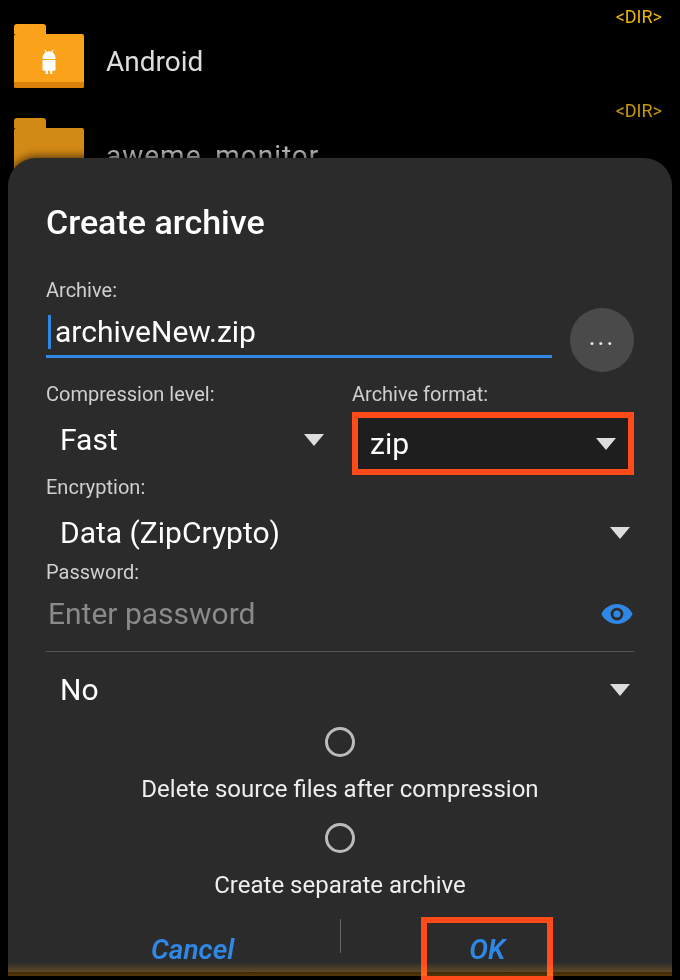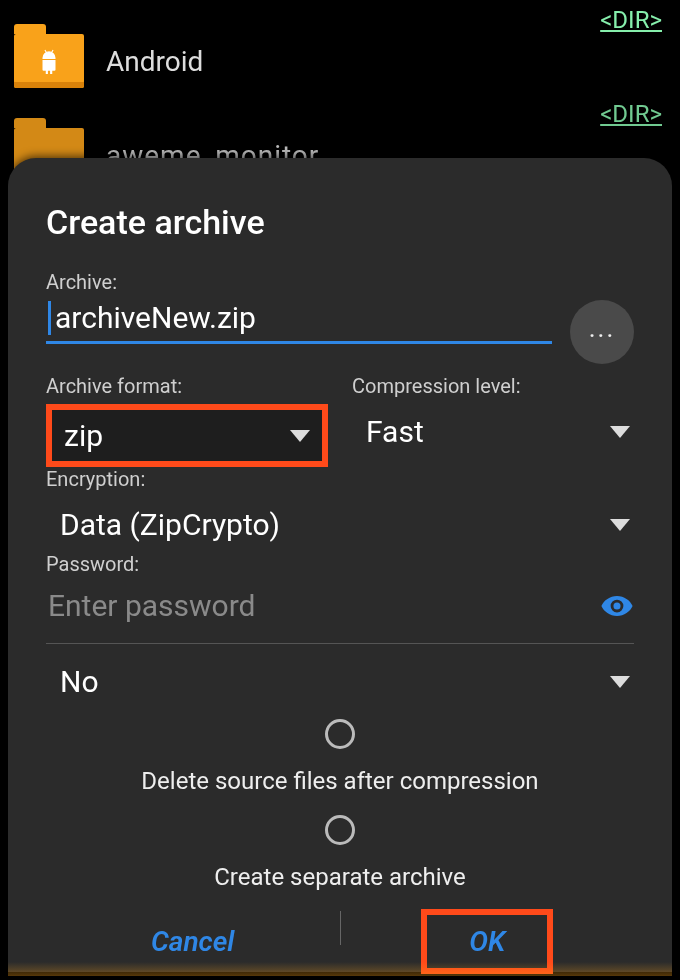--- a/index.html
+++ b/index.html
@@ -19,23 +19,22 @@
     left: 0; right: 0;
     display: flex;
     align-items: center;
     padding-left: 14px;
     color: #ddd;
     font-size: 28px;
   }
   .bg-row .dir-tag {
     position: absolute;
     right: 18px;
-    font-size: 24px;
-    color: #86efac;
-    text-decoration: underline;
+    font-size: 18px;
+    color: #eab308;
   }
   .folder-icon {
     width: 70px; height: 54px;
     border-radius: 2px;
     background: #f9a21a;
     position: relative;
     margin-right: 22px;
     box-shadow: 0 -8px 0 -2px #d9820a inset; 
   }
   .folder-icon::before {
@@ -60,31 +59,31 @@
     top: 158px;
     bottom: 8px;
     background: #2b2b2b;
     border-radius: 28px 28px 0 0;
     padding: 44px 38px 14px 38px;
     box-shadow: 0 -2px 8px rgba(0,0,0,0.6);
   }
   .dialog h1 {
     font-size: 34px;
     font-weight: 500;
-    margin-bottom: 28px;
+    margin-bottom: 36px;
   }
   .label {
     font-size: 20px;
     color: #cfcfcf;
     margin-bottom: 6px;
   }
 
   .archive-row {
     display: flex;
-    align-items: flex-start;
+    align-items: center;
     gap: 18px;
   }
   .input-line {
     flex: 1;
     border-bottom: 3px solid #2f87e6;
     font-size: 30px;
     color: #fff;
     padding: 0 0 6px 2px;
     min-height: 42px;
     position: relative;
@@ -248,30 +247,30 @@
       <span class="cursor"></span>
       <span>archiveNew.zip</span>
     </div>
     <div class="more-btn">
       <span>...</span>
     </div>
   </div>
 
   <div class="two-col">
     <div class="col">
+      <div class="label">Compression level:</div>
+      <div class="select-plain">
+        <span>Fast</span>
+        <span class="caret"></span>
+      </div>
+    </div>
+    <div class="col">
       <div class="label">Archive format:</div>
       <div class="select-box highlight">
         <span>zip</span>
-        <span class="caret"></span>
-      </div>
-    </div>
-    <div class="col">
-      <div class="label">Compression level:</div>
-      <div class="select-plain">
-        <span>Fast</span>
         <span class="caret"></span>
       </div>
     </div>
   </div>
 
   <div class="section">
     <div class="label">Encryption:</div>
     <div class="select-plain">
       <span>Data (ZipCrypto)</span>
       <span class="caret"></span>

